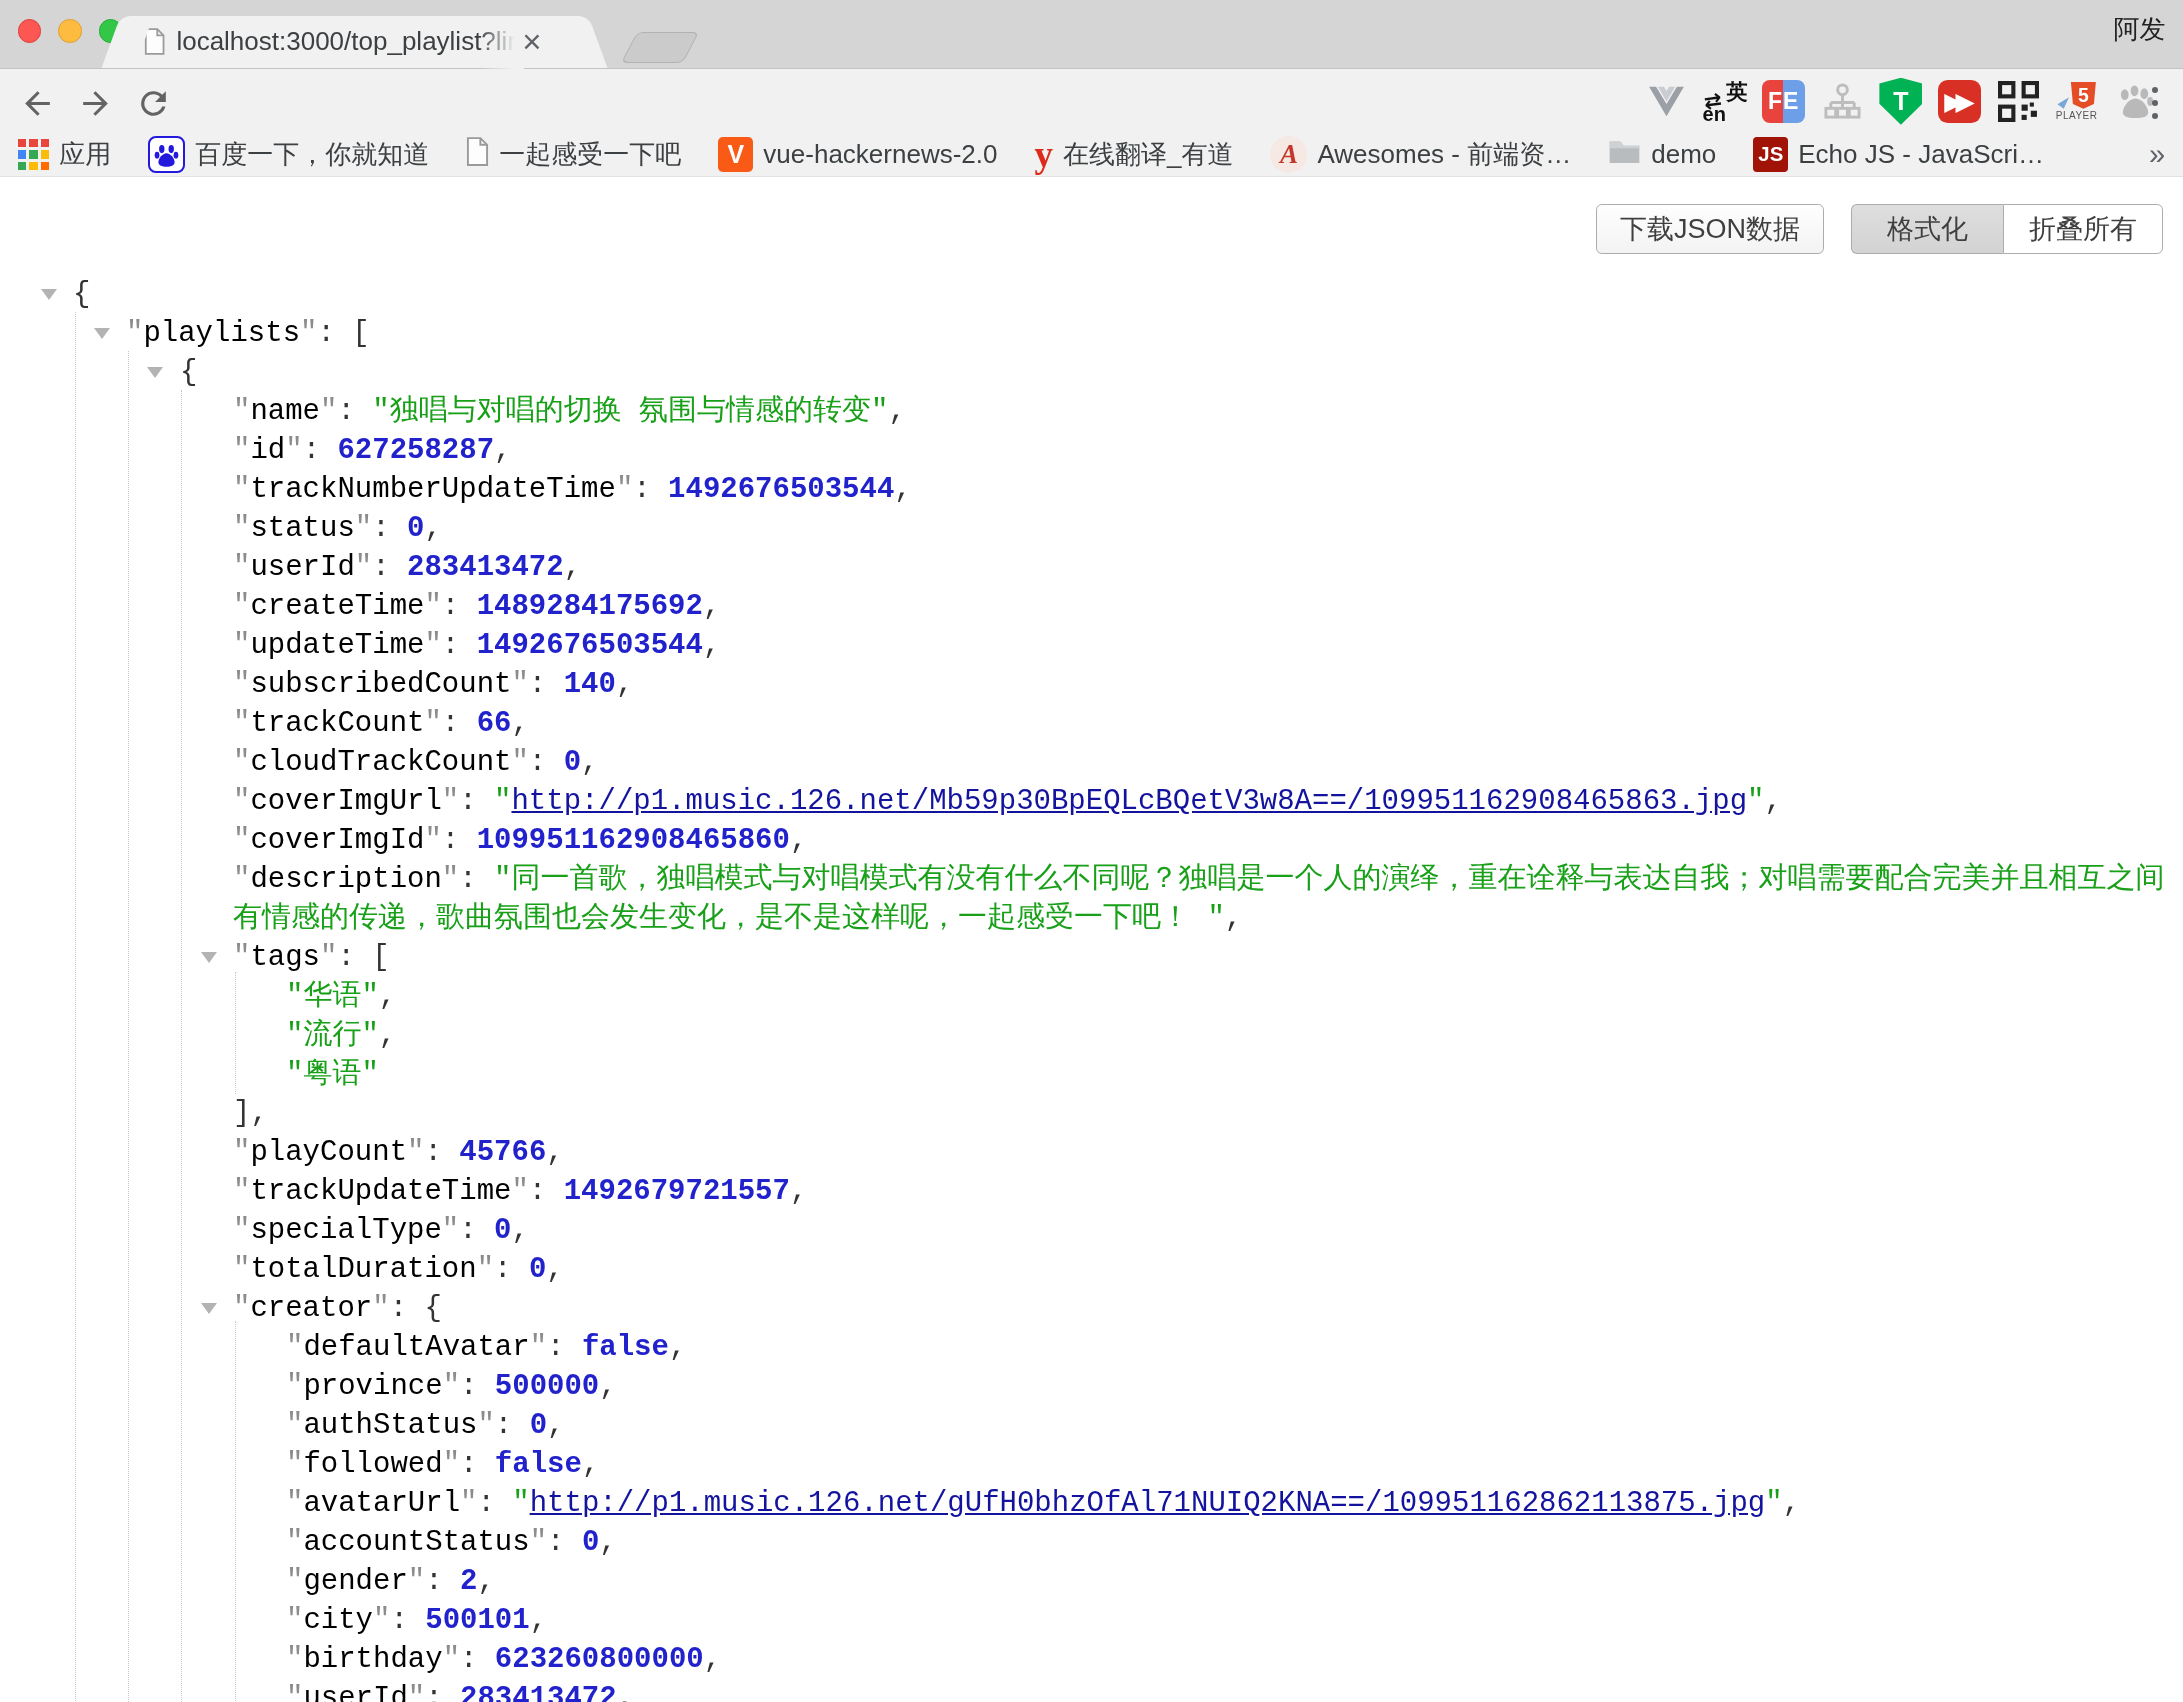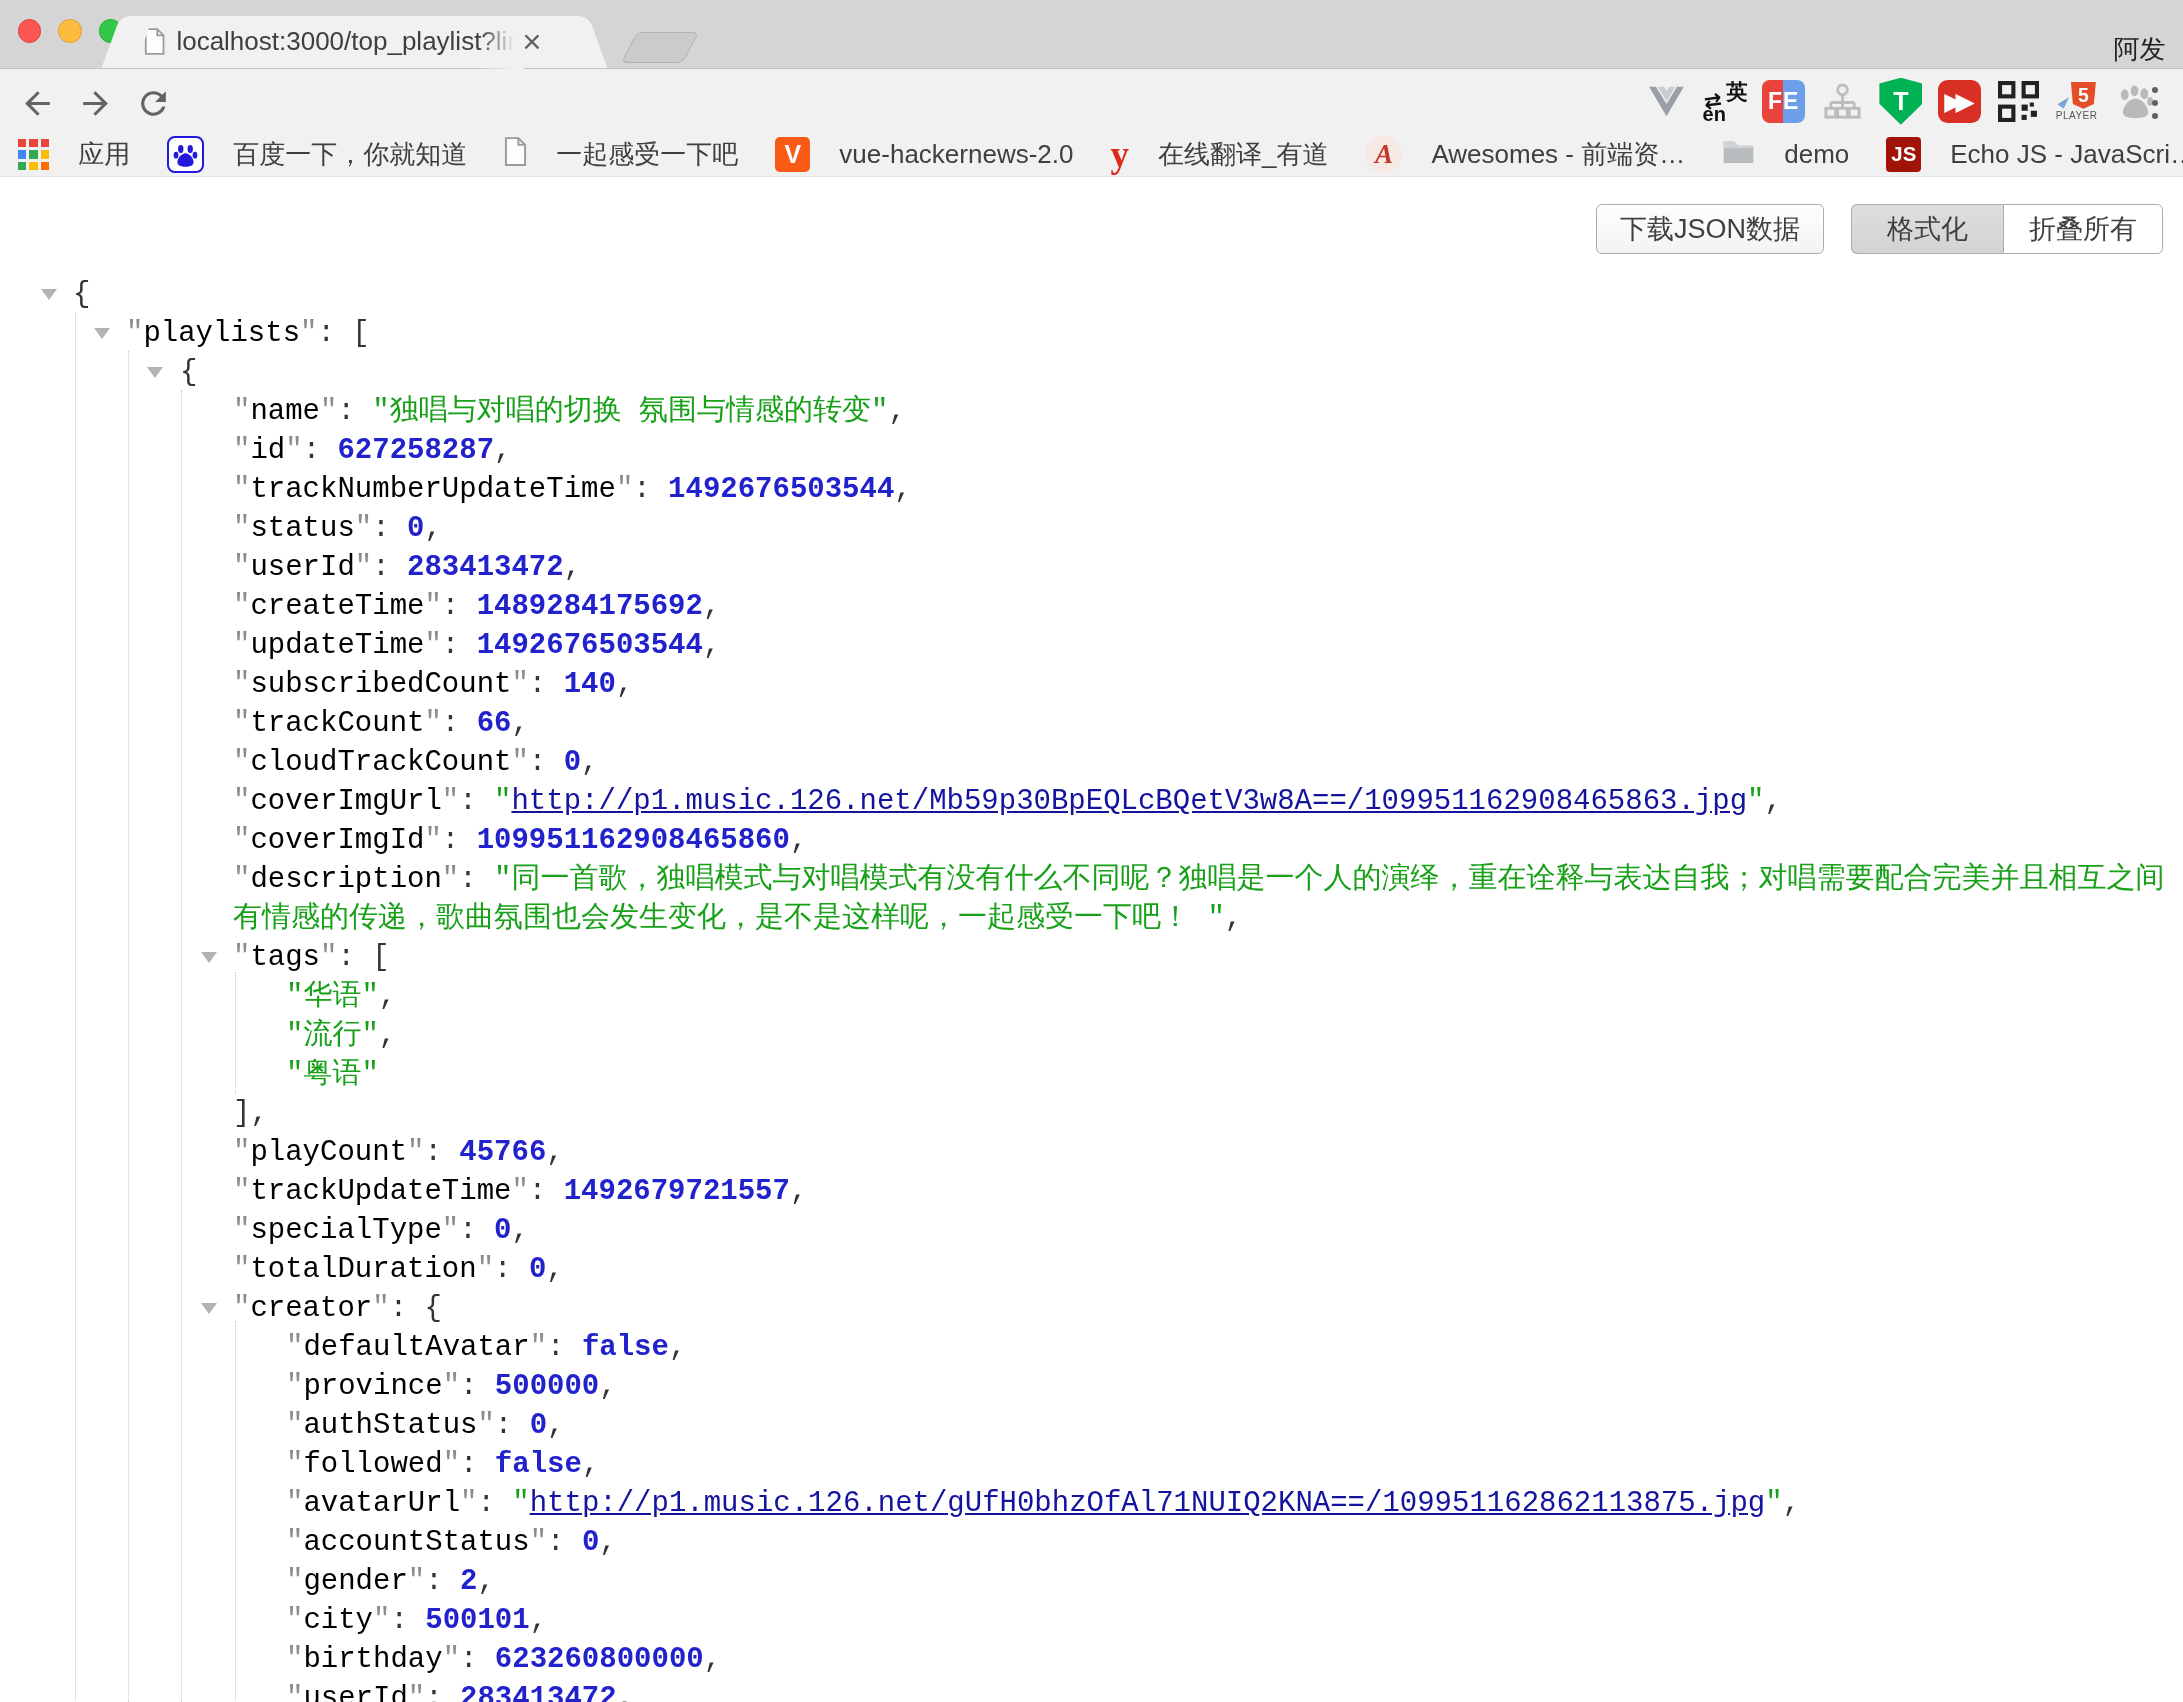--- a/index.html
+++ b/index.html
@@ -18,21 +18,21 @@
   .tab::before,.tab::after{content:"";position:absolute;bottom:0;width:33px;height:100%;background:#f1f1f1;}
   .tab::before{left:-15.5px;transform:skewX(-20deg);border-radius:9.7px 0 0 0;}
   .tab::after{right:-15.5px;transform:skewX(20deg);border-radius:0 9.7px 0 0;}
   .tab-doc{flex:0 0 auto;margin-right:11.6px;display:flex;}
   .tab-title{font-size:26px;color:#3c4043;white-space:nowrap;overflow:hidden;width:340px;position:relative;}
   .tab-fade{position:absolute;right:58px;top:15.5px;width:45px;height:39px;z-index:2;
             background:linear-gradient(90deg,rgba(241,241,241,0),#f1f1f1 80%);}
   .tab-close{flex:0 0 auto;font-size:33px;color:#5f6368;line-height:29px;margin-left:5.8px;z-index:3;}
   .newtab{position:absolute;left:629px;top:32px;width:60px;height:29px;background:#cbcbcb;
           border:1.9px solid #b2b2b2;border-radius:5.8px;transform:skewX(-28deg);}
-  .profile{position:absolute;right:17.5px;top:32px;font-size:26px;color:#222;}
+  .profile{position:absolute;right:17.5px;top:12px;font-size:26px;color:#222;}
 
   
   #toolbar{position:absolute;left:0;top:69px;width:2183px;height:64px;background:#f1f1f1;}
   .navbtn{position:absolute;top:12.6px;width:43px;height:43px;display:flex;align-items:center;justify-content:center;}
   #backbtn{left:15.5px;} #fwdbtn{left:74px;} #reloadbtn{left:132px;}
   .urlbar{position:absolute;left:180px;top:7.8px;width:1442px;height:45px;background:#fff;border:1.9px solid #dcdcdc;
           border-radius:9.7px;display:flex;align-items:center;box-sizing:border-box;padding:0 11.6px 0 13.6px;}
   .url-info{display:flex;margin-right:13.6px;}
   .url-text{font-size:29px;white-space:nowrap;overflow:hidden;}
   .url-host{color:#202124;}
@@ -56,21 +56,21 @@
   .h5plane{width:11.6px;height:11.6px;background:#7aa7d8;clip-path:polygon(0 60%,100% 0,55% 100%);}
   .h5shield{width:25px;height:27px;background:#e44d26;color:#fff;font-weight:bold;font-size:19.4px;
             display:flex;align-items:center;justify-content:center;clip-path:polygon(0 0,100% 0,92% 82%,50% 100%,8% 82%);}
   .h5sub{font-size:10px;color:#555;margin-top:1px;letter-spacing:0.5px;text-align:center;}
   .menu-dots{position:absolute;right:13.6px;top:17.5px;width:29px;height:33px;display:flex;flex-direction:column;align-items:center;justify-content:space-between;}
   .menu-dots i{width:6.8px;height:6.8px;border-radius:50%;background:#5f6368;}
 
   
   #bmbar{position:absolute;left:0;top:133px;width:2183px;height:44px;background:#f1f1f1;border-bottom:1px solid #e2e2e2;
          display:flex;align-items:center;padding:0 17.5px;box-sizing:border-box;gap:37px;}
-  .bm{display:flex;align-items:center;gap:29px;font-size:26px;color:#3c4043;white-space:nowrap;}
+  .bm{display:flex;align-items:center;gap:10px;font-size:26px;color:#3c4043;white-space:nowrap;}
   .ag{display:grid;grid-template-columns:repeat(3,8.7px);grid-auto-rows:8.7px;gap:2.9px;}
   .ag i{display:block;}
   .ag i:nth-child(1){background:#e8453c}.ag i:nth-child(2){background:#e8453c}.ag i:nth-child(3){background:#e8453c}
   .ag i:nth-child(4){background:#4285f4}.ag i:nth-child(5){background:#34a853}.ag i:nth-child(6){background:#fbbc05}
   .ag i:nth-child(7){background:#34a853}.ag i:nth-child(8){background:#fbbc05}.ag i:nth-child(9){background:#ff6d00}
   .baidu{width:37px;height:37px;background:#fff;border:2.9px solid #2319dc;border-radius:7.8px;display:flex;align-items:center;justify-content:center;box-sizing:border-box;}
   .sq-v{width:35px;height:35px;background:#f95a16;border-radius:4.9px;color:#fff;font-weight:bold;font-size:25px;display:flex;align-items:center;justify-content:center;}
   .yd{color:#dd2a1b;font-weight:bold;font-size:37px;font-family:"Liberation Serif",serif;line-height:29px;}
   .aw{width:37px;height:37px;border-radius:50%;background:#f6e8e2;color:#c5372c;font-style:italic;font-weight:bold;
       font-size:27px;display:flex;align-items:center;justify-content:center;font-family:"Liberation Serif",serif;}

